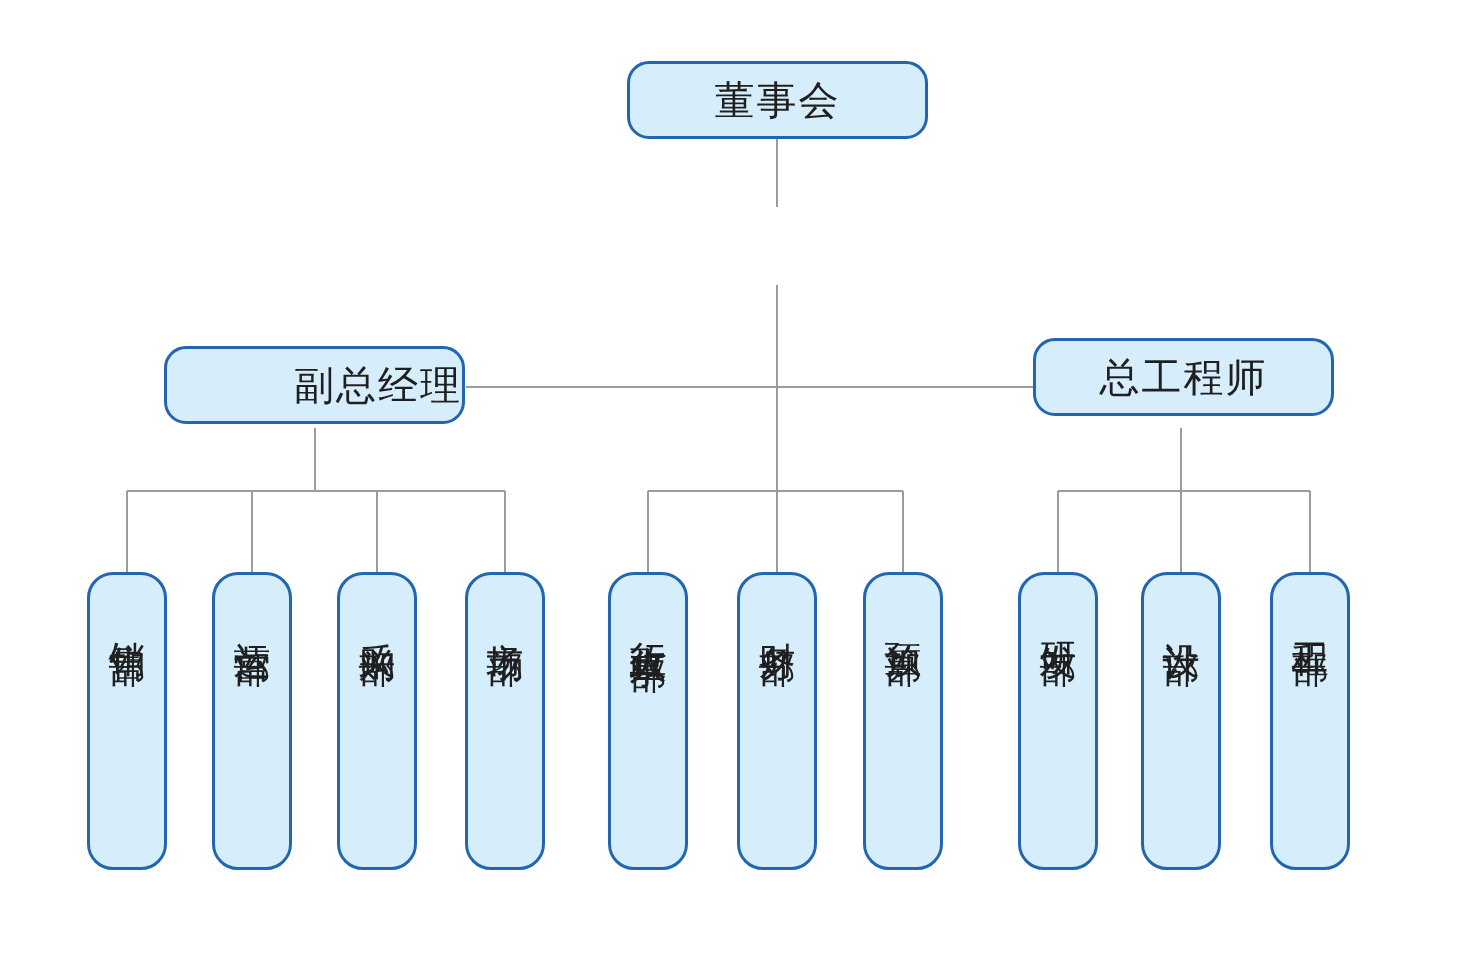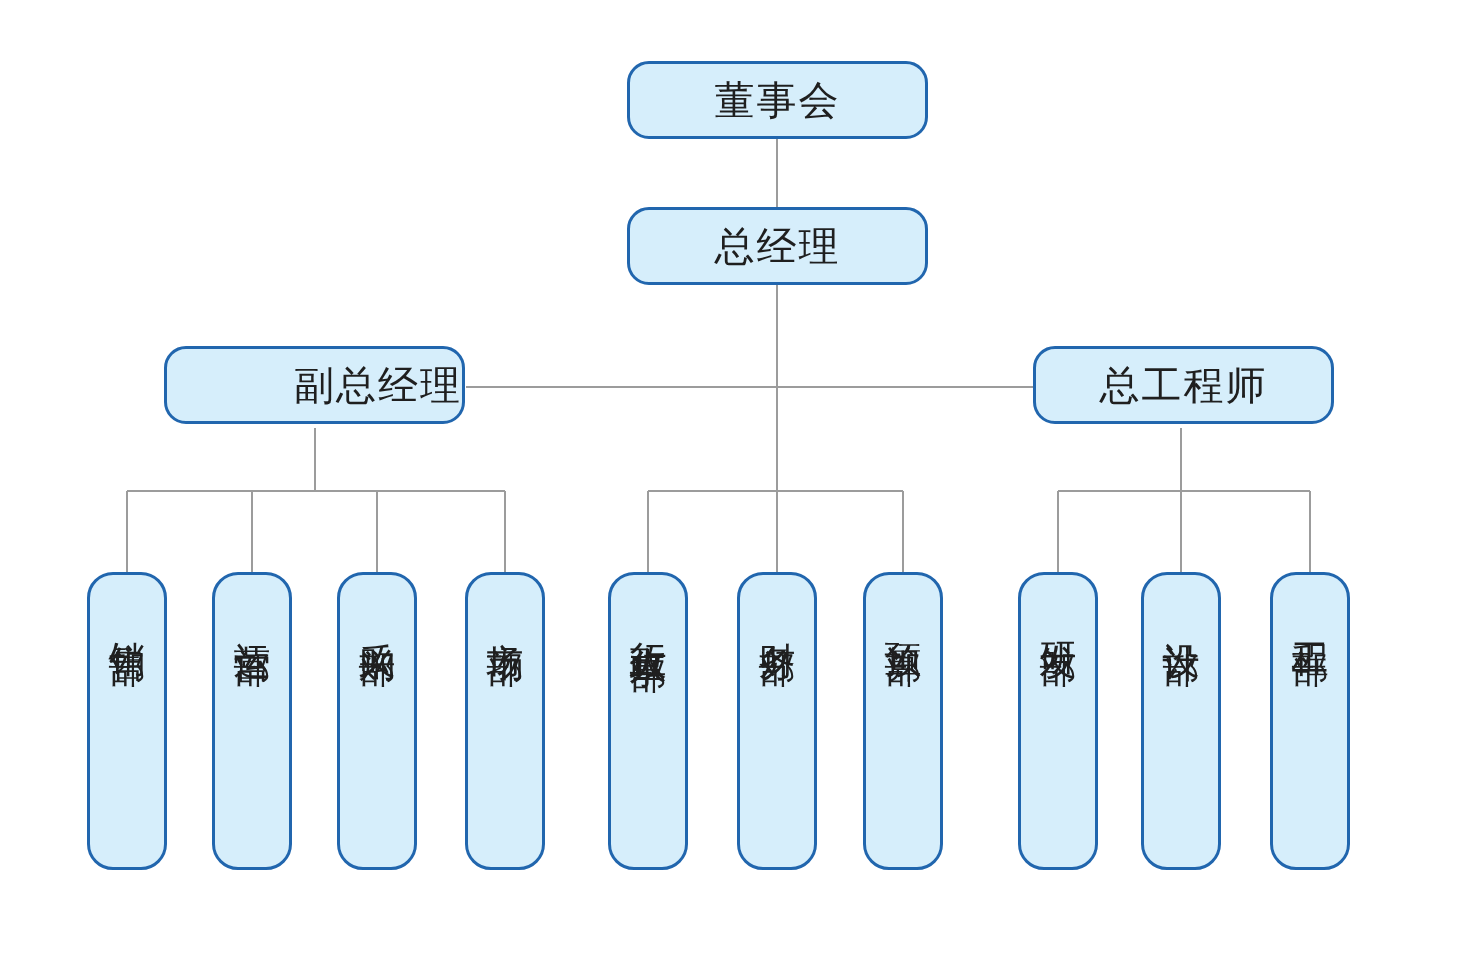--- a/index.html
+++ b/index.html
@@ -62,21 +62,21 @@
     writing-mode: vertical-rl;
     text-orientation: upright;
     letter-spacing: 3px;
     line-height: 1;
   }
 
   
   .pos-board  { left: 627px; top:  61px; }
   .pos-gm     { left: 627px; top: 207px; }
   .pos-dgm    { left: 164px; top: 346px; width: 302px; height: 82px; justify-content: flex-end; }
-  .pos-ce     { left:1033px; top: 346px; width: 296px; height: 82px; }
+  .pos-ce     { left:1033px; top: 338px; width: 296px; height: 82px; }
 
   
   .pos-sales        { left:  87px; top: 572px; }
   .pos-operations   { left: 212px; top: 572px; }
   .pos-procurement  { left: 337px; top: 572px; }
   .pos-marketing    { left: 465px; top: 572px; }
   .pos-admin-hr     { left: 608px; top: 572px; }
   .pos-finance      { left: 737px; top: 572px; }
   .pos-budget       { left: 863px; top: 572px; }
   .pos-rnd          { left:1018px; top: 572px; }
@@ -113,23 +113,20 @@
 
     <line x1="1058" y1="491" x2="1310" y2="491"></line>
     <line x1="1058" y1="491" x2="1058" y2="573"></line>
     <line x1="1181" y1="491" x2="1181" y2="573"></line>
     <line x1="1310" y1="491" x2="1310" y2="573"></line>
   </svg>
 
   <div class="node h pos-board">
     <span class="label">董事会</span>
   </div>
-  <div class="node h pos-gm">
-    <span class="label">总经理</span>
-  </div>
   <div class="node h pos-dgm">
     <span class="label">副总经理</span>
   </div>
   <div class="node h pos-ce">
     <span class="label">总工程师</span>
   </div>
 
   <div class="node v pos-sales">
     <span class="label">销售部</span>
   </div>

